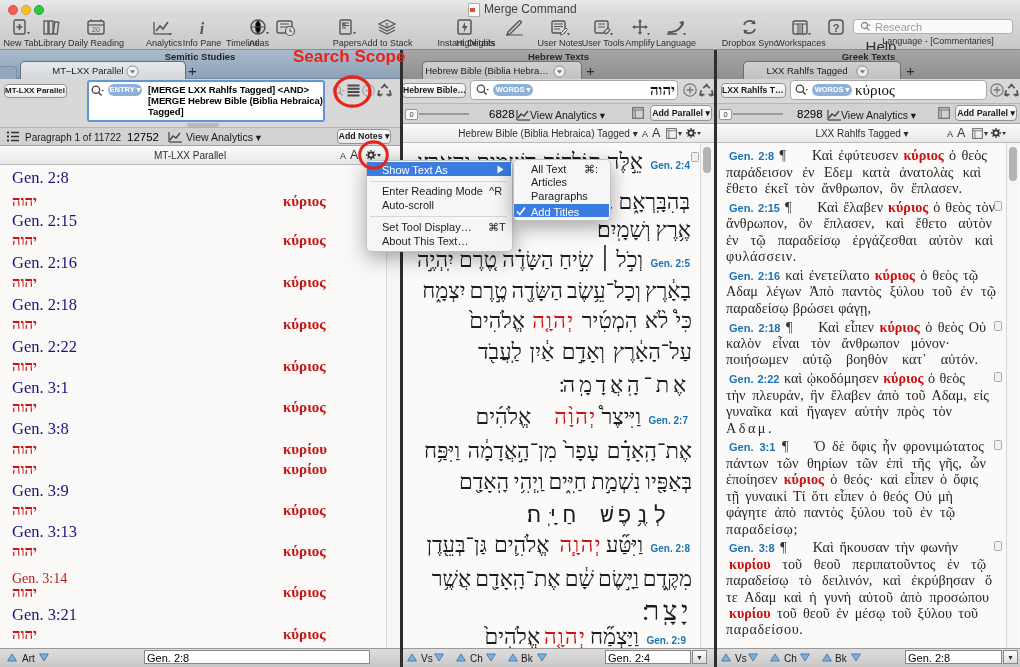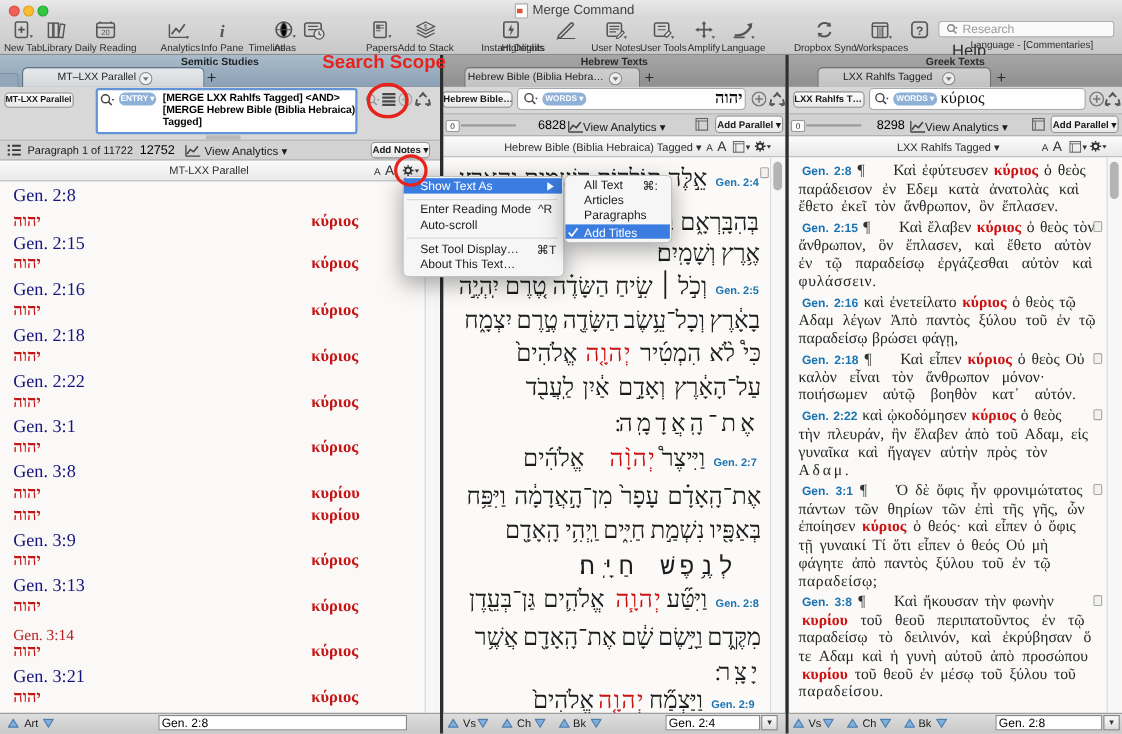--- a/index.html
+++ b/index.html
@@ -394,21 +394,21 @@
 <div class="abs serif" dir="rtl" style="right:329px;top:280px;font-size:22px;color:#1c1c1c;white-space:nowrap;line-height:22px;"><span id="hl4" style="word-spacing:-1.4px;letter-spacing:0px;">בָאָ֔רֶץ וְכָל־עֵ֥שֶׂב הַשָּׂדֶ֖ה טֶ֣רֶם יִצְמָ֑ח</span></div>
 <div class="abs serif" dir="rtl" style="right:328px;top:310px;font-size:22px;color:#1c1c1c;white-space:nowrap;line-height:22px;"><span id="hl5" style="word-spacing:1.8px;letter-spacing:0px;">כִּי֩ לֹ֨א הִמְטִ֜יר <span style="color:#cc1111;letter-spacing:1.4px;">יְהוָ֤ה</span> אֱלֹהִים֙</span></div>
 <div class="abs serif" dir="rtl" style="right:328px;top:341px;font-size:22px;color:#1c1c1c;white-space:nowrap;line-height:22px;"><span id="hl6" style="word-spacing:2.2px;letter-spacing:0px;">עַל־הָאָ֔רֶץ וְאָדָ֣ם אַ֔יִן לַֽעֲבֹ֖ד</span></div>
 <div class="abs serif" dir="rtl" style="right:330px;top:374px;font-size:22px;color:#1c1c1c;white-space:nowrap;line-height:22px;"><span id="hl7" style="word-spacing:0px;letter-spacing:3.8px;">אֶת־הָֽאֲדָמָֽה׃</span></div>
 <div class="abs serif" dir="rtl" style="right:332px;top:406px;font-size:22px;color:#1c1c1c;white-space:nowrap;line-height:22px;"><span style="font-family:'Liberation Sans',sans-serif;font-size:10px;font-weight:bold;color:#1a74b4;">Gen. 2:7 </span> <span id="hl8" style="word-spacing:8.5px;letter-spacing:0px;">וַיִּיצֶר֩ <span style="margin-left:-9px"></span><span style="color:#cc1111;letter-spacing:1.4px;">יְהוָ֨ה</span><span style="margin-left:9px"></span> אֱלֹהִ֜ים</span></div>
 <div class="abs serif" dir="rtl" style="right:328px;top:440px;font-size:22px;color:#1c1c1c;white-space:nowrap;line-height:22px;"><span id="hl9" style="word-spacing:2.1px;letter-spacing:0px;">אֶת־הָֽאָדָ֗ם עָפָר֙ מִן־הָ֣אֲדָמָ֔ה וַיִּפַּ֥ח</span></div>
 <div class="abs serif" dir="rtl" style="right:328px;top:471px;font-size:22px;color:#1c1c1c;white-space:nowrap;line-height:22px;"><span id="hl10" style="word-spacing:-0.8px;letter-spacing:0px;">בְּאַפָּ֖יו נִשְׁמַ֣ת חַיִּ֑ים וַֽיְהִ֥י הָֽאָדָ֖ם</span></div>
 <div class="abs serif" dir="rtl" style="right:349px;top:504px;font-size:22px;color:#1c1c1c;white-space:nowrap;line-height:22px;"><span id="hl11" style="word-spacing:2px;letter-spacing:4.5px;font-family:Liberation Mono, monospace;">לְנֶ֥פֶשׁ חַיָּֽה׃</span></div>
 <div class="abs serif" dir="rtl" style="right:330px;top:534px;font-size:22px;color:#1c1c1c;white-space:nowrap;line-height:22px;"><span style="font-family:'Liberation Sans',sans-serif;font-size:10px;font-weight:bold;color:#1a74b4;">Gen. 2:8 </span> <span id="hl12" style="word-spacing:1.5px;letter-spacing:0px;">וַיִּטַּ֞ע <span style="margin-left:-3px"></span><span style="color:#cc1111;letter-spacing:1.4px;">יְהוָ֧ה</span><span style="margin-left:3px"></span> אֱלֹהִ֛ים גַּן־בְּעֵ֖דֶן</span></div>
 <div class="abs serif" dir="rtl" style="right:328px;top:568px;font-size:22px;color:#1c1c1c;white-space:nowrap;line-height:22px;"><span id="hl13" style="word-spacing:-1.4px;letter-spacing:0px;">מִקֶּ֑דֶם וַיָּ֣שֶׂם שָׁ֔ם אֶת־הָֽאָדָ֖ם אֲשֶׁ֥ר</span></div>
-<div class="abs serif" dir="rtl" style="right:328px;top:600px;font-size:22px;color:#1c1c1c;white-space:nowrap;line-height:22px;"><span id="hl14" style="word-spacing:0px;letter-spacing:3.6px;">יָצָֽר׃</span></div>
+<div class="abs serif" dir="rtl" style="right:328px;top:600px;font-size:28px;color:#1c1c1c;white-space:nowrap;line-height:22px;"><span id="hl14" style="word-spacing:0px;letter-spacing:3.6px;">יָצָֽר׃</span></div>
 <div class="abs serif" dir="rtl" style="right:334px;top:626px;font-size:22px;color:#1c1c1c;white-space:nowrap;line-height:22px;"><span style="font-family:'Liberation Sans',sans-serif;font-size:10px;font-weight:bold;color:#1a74b4;">Gen. 2:9 </span> <span id="hl15" style="word-spacing:-1.7px;letter-spacing:0px;">וַיַּצְמַ֞ח <span style="color:#cc1111;letter-spacing:1.4px;">יְהוָ֤ה</span> אֱלֹהִים֙</span></div>
 <div id="gld0" class="abs serif" style="left:729px;top:148.2px;font-size:14.2px;color:#262626;white-space:nowrap;line-height:15px;word-spacing:1.78px;letter-spacing:0px;"><span style="font-family:'Liberation Sans',sans-serif;font-size:11px;font-weight:bold;color:#1a74b4;">Gen. 2:8</span> <span style="color:#333;">¶</span><span style="display:inline-block;width:26px;"></span>Καὶ ἐφύτευσεν <span style="color:#cc1111;font-weight:bold;">κύριος</span> ὁ θεὸς</div>
 <div id="gld1" class="abs serif" style="left:726px;top:164.6px;font-size:14.2px;color:#262626;white-space:nowrap;line-height:15px;word-spacing:5.87px;letter-spacing:0px;">παράδεισον ἐν Εδεμ κατὰ ἀνατολὰς καὶ</div>
 <div id="gld2" class="abs serif" style="left:726px;top:181.0px;font-size:14.2px;color:#262626;white-space:nowrap;line-height:15px;word-spacing:3.77px;letter-spacing:0px;">ἔθετο ἐκεῖ τὸν ἄνθρωπον, ὃν ἔπλασεν.</div>
 <div id="gld3" class="abs serif" style="left:729px;top:199.8px;font-size:14.2px;color:#262626;white-space:nowrap;line-height:15px;word-spacing:1.4px;letter-spacing:0px;"><span style="font-family:'Liberation Sans',sans-serif;font-size:11px;font-weight:bold;color:#1a74b4;">Gen. 2:15</span> <span style="color:#333;">¶</span><span style="display:inline-block;width:26px;"></span>Καὶ ἔλαβεν <span style="color:#cc1111;font-weight:bold;">κύριος</span> ὁ θεὸς τὸν</div>
 <div class="abs" style="left:994px;top:200.8px;width:6px;height:8px;background:#f2f1ef;border:1px solid #a8a8a8;border-radius:1.5px;"></div>
 <div id="gld4" class="abs serif" style="left:726px;top:216.3px;font-size:14.2px;color:#262626;white-space:nowrap;line-height:15px;word-spacing:7.8px;letter-spacing:0px;">ἄνθρωπον, ὃν ἔπλασεν, καὶ ἔθετο αὐτὸν</div>
 <div id="gld5" class="abs serif" style="left:726px;top:232.7px;font-size:14.2px;color:#262626;white-space:nowrap;line-height:15px;word-spacing:8.62px;letter-spacing:0px;">ἐν τῷ παραδείσῳ ἐργάζεσθαι αὐτὸν καὶ</div>
 <div id="gld6" class="abs serif" style="left:726px;top:249.10000000000002px;font-size:14.2px;color:#262626;white-space:nowrap;line-height:15px;word-spacing:0.8px;letter-spacing:0.65px;">φυλάσσειν.</div>
 <div id="gld7" class="abs serif" style="left:729px;top:267.9px;font-size:14.2px;color:#262626;white-space:nowrap;line-height:15px;word-spacing:1.58px;letter-spacing:0px;"><span style="font-family:'Liberation Sans',sans-serif;font-size:11px;font-weight:bold;color:#1a74b4;">Gen. 2:16</span> καὶ ἐνετείλατο <span style="color:#cc1111;font-weight:bold;">κύριος</span> ὁ θεὸς τῷ</div>

